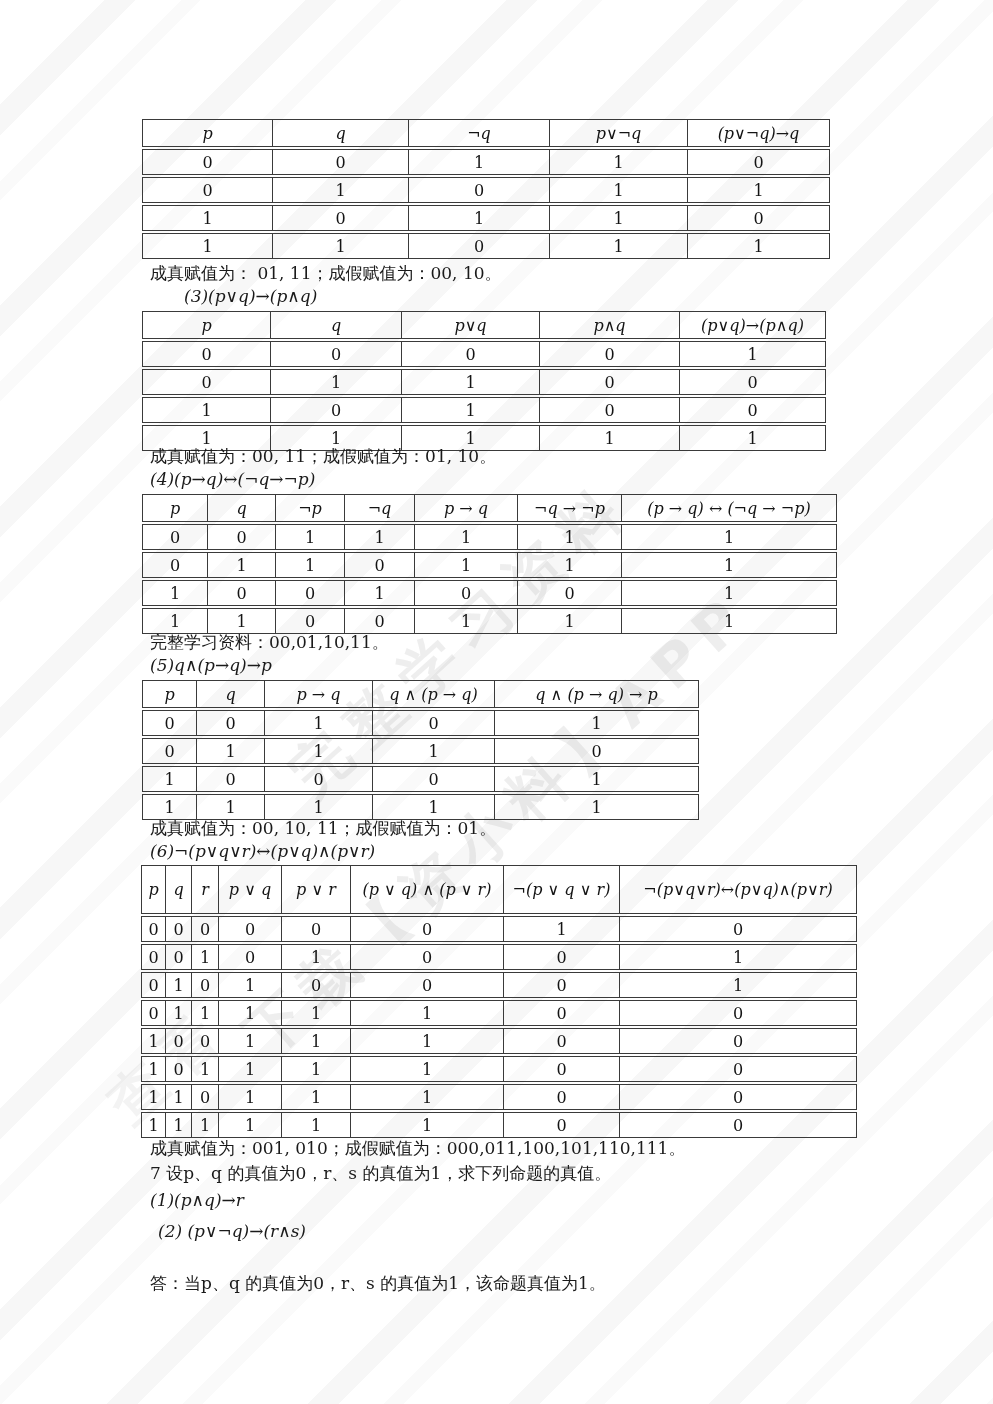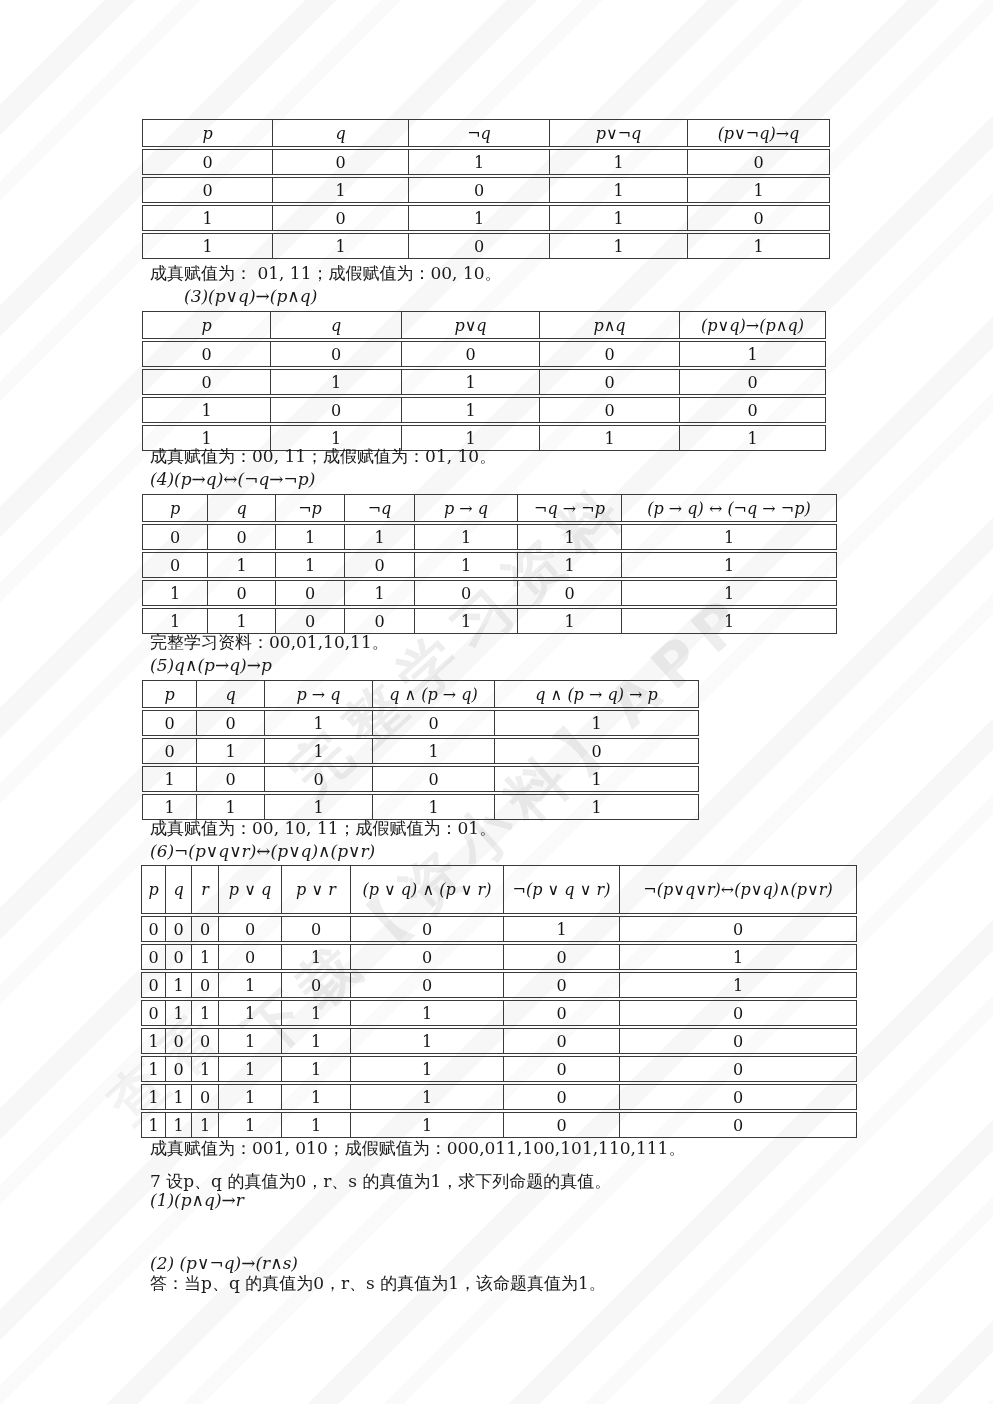--- a/index.html
+++ b/index.html
@@ -368,17 +368,17 @@
           <td>1</td>
           <td>1</td>
           <td>1</td>
           <td>0</td>
           <td>0</td>
         </tr>
       </tbody>
     </table>
 
   <div class="line" style="top:1137px;">成真赋值为：001, 010；成假赋值为：000,011,100,101,110,111。</div>
-  <div class="line" style="top:1162px;margin-top:8px;">7 设p、q 的真值为0，r、s 的真值为1，求下列命题的真值。</div>
+  <div class="line" style="top:1162px;">7 设p、q 的真值为0，r、s 的真值为1，求下列命题的真值。</div>
   <div class="line math" style="top:1189px;">(1)(p∧q)→r</div>
-  <div class="line math" style="top:1252px;">(2) (p∨¬q)→(r∧s)</div>
+  <div class="line math" style="top:1220px;margin-left:8px;">(2) (p∨¬q)→(r∧s)</div>
   <div class="line" style="top:1272px;">答：当p、q 的真值为0，r、s 的真值为1，该命题真值为1。</div>
 </div>
 
 </body></html>

